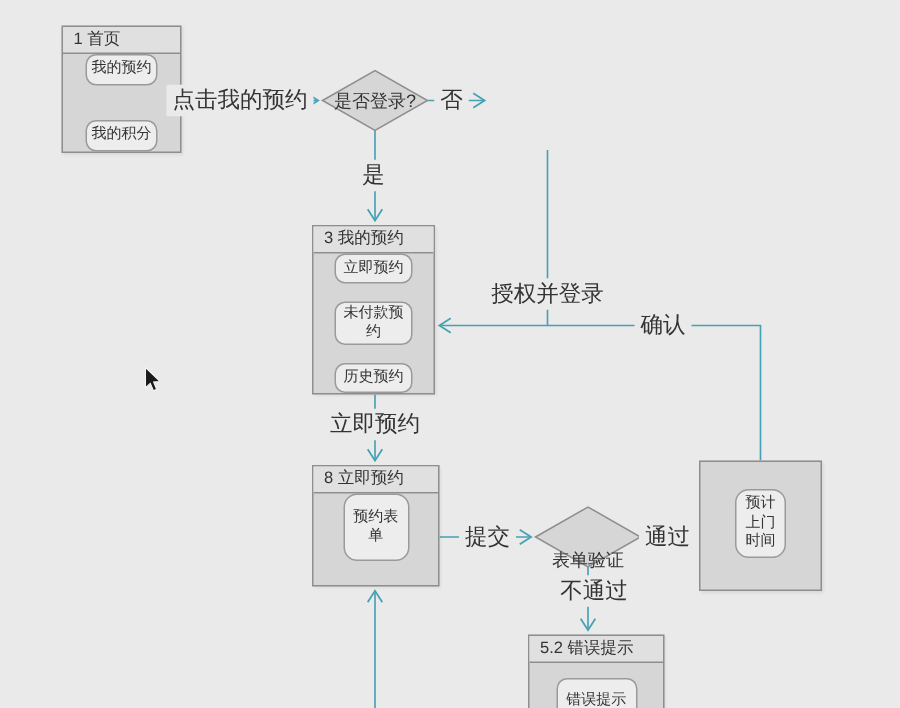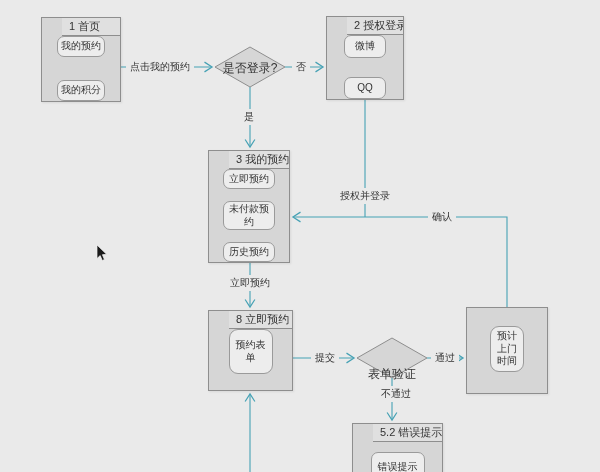--- a/index.html
+++ b/index.html
@@ -18,21 +18,20 @@
     position:relative;width:600px;height:472px;overflow:hidden;
     background:var(--background);color:var(--text);
   }
   .layer{position:absolute;left:0;top:0;width:600px;height:472px;}
   svg.layer{pointer-events:none;}
   .node{
     position:absolute;box-sizing:border-box;
     background:var(--box-fill);
     border:1px solid var(--box-border);
     box-shadow:1px 1px 2px rgba(0,0,0,.08);
-    padding-left:20px;
   }
   .node-header{
     box-sizing:border-box;height:18px;line-height:17px;
     background:var(--box-header-fill);
     border-bottom:1px solid var(--box-border);
     font-size:11px;padding-left:7px;color:var(--text);
     white-space:nowrap;overflow:hidden;
   }
   .node-body{
     position:absolute;left:0;right:0;top:18px;bottom:0;
@@ -45,21 +44,21 @@
     background:var(--button-fill);
     border:1px solid var(--button-border);
     border-radius:7px;
     font-size:10px;line-height:1.25;color:var(--text);
     display:flex;align-items:center;justify-content:center;text-align:center;
     padding:1px 2px;
   }
   .edge-label{
     position:absolute;transform:translate(-50%,-50%);
     background:var(--background);
-    font-size:10px;color:var(--text);
+    font-size:15px;color:var(--text);
     padding:1px 4px;white-space:nowrap;font-family:Liberation Serif, serif;
   }
   .diamond-label{
     position:absolute;transform:translate(-50%,-50%);
     font-size:12px;color:var(--text);white-space:nowrap;
   }
   .conn{stroke:var(--connector);stroke-width:1.1;fill:none;}
   .shape{fill:var(--box-fill);stroke:var(--box-border);stroke-width:1;}
 </style>
 </head>
@@ -101,27 +100,20 @@
   </svg>
 
   <div class="node" style="left:41px;top:17px;width:80px;height:85px">
     <div class="node-header">1 首页</div>
     <div class="node-body">
       <div class="wf-btn" style="width:48px;height:21px">我的预约</div>
       <div class="wf-btn" style="width:48px;height:21px">我的积分</div>
     </div>
   </div>
 
-  <div class="node" style="left:326px;top:16px;width:78px;height:84px">
-    <div class="node-header">2 授权登录</div>
-    <div class="node-body">
-      <div class="wf-btn" style="width:42px;height:23px">微博</div>
-      <div class="wf-btn" style="width:42px;height:22px">QQ</div>
-    </div>
-  </div>
 
   <div class="node" style="left:208px;top:150px;width:82px;height:113px">
     <div class="node-header">3 我的预约</div>
     <div class="node-body" style="gap:6px">
       <div class="wf-btn" style="width:52px;height:20px">立即预约</div>
       <div class="wf-btn" style="width:52px;height:29px">未付款预约</div>
       <div class="wf-btn" style="width:52px;height:20px">历史预约</div>
     </div>
   </div>
 

